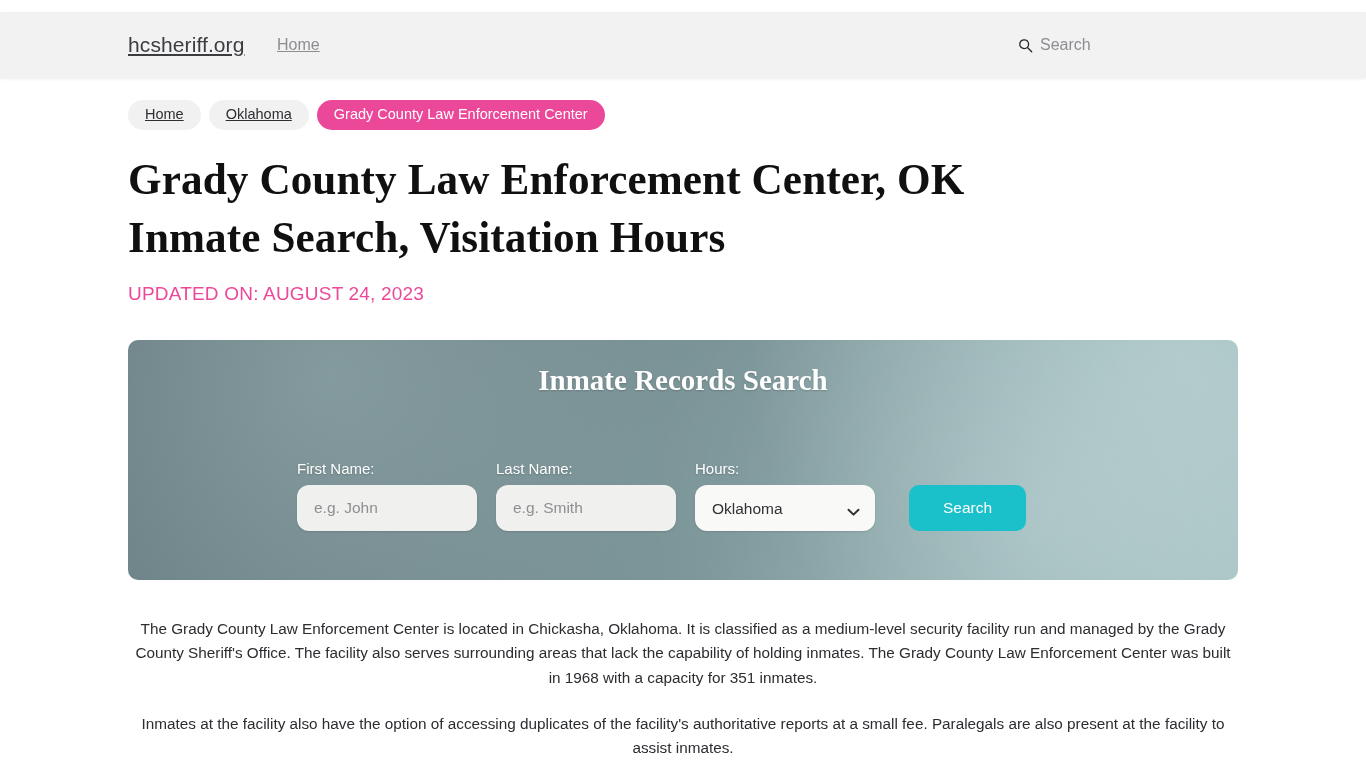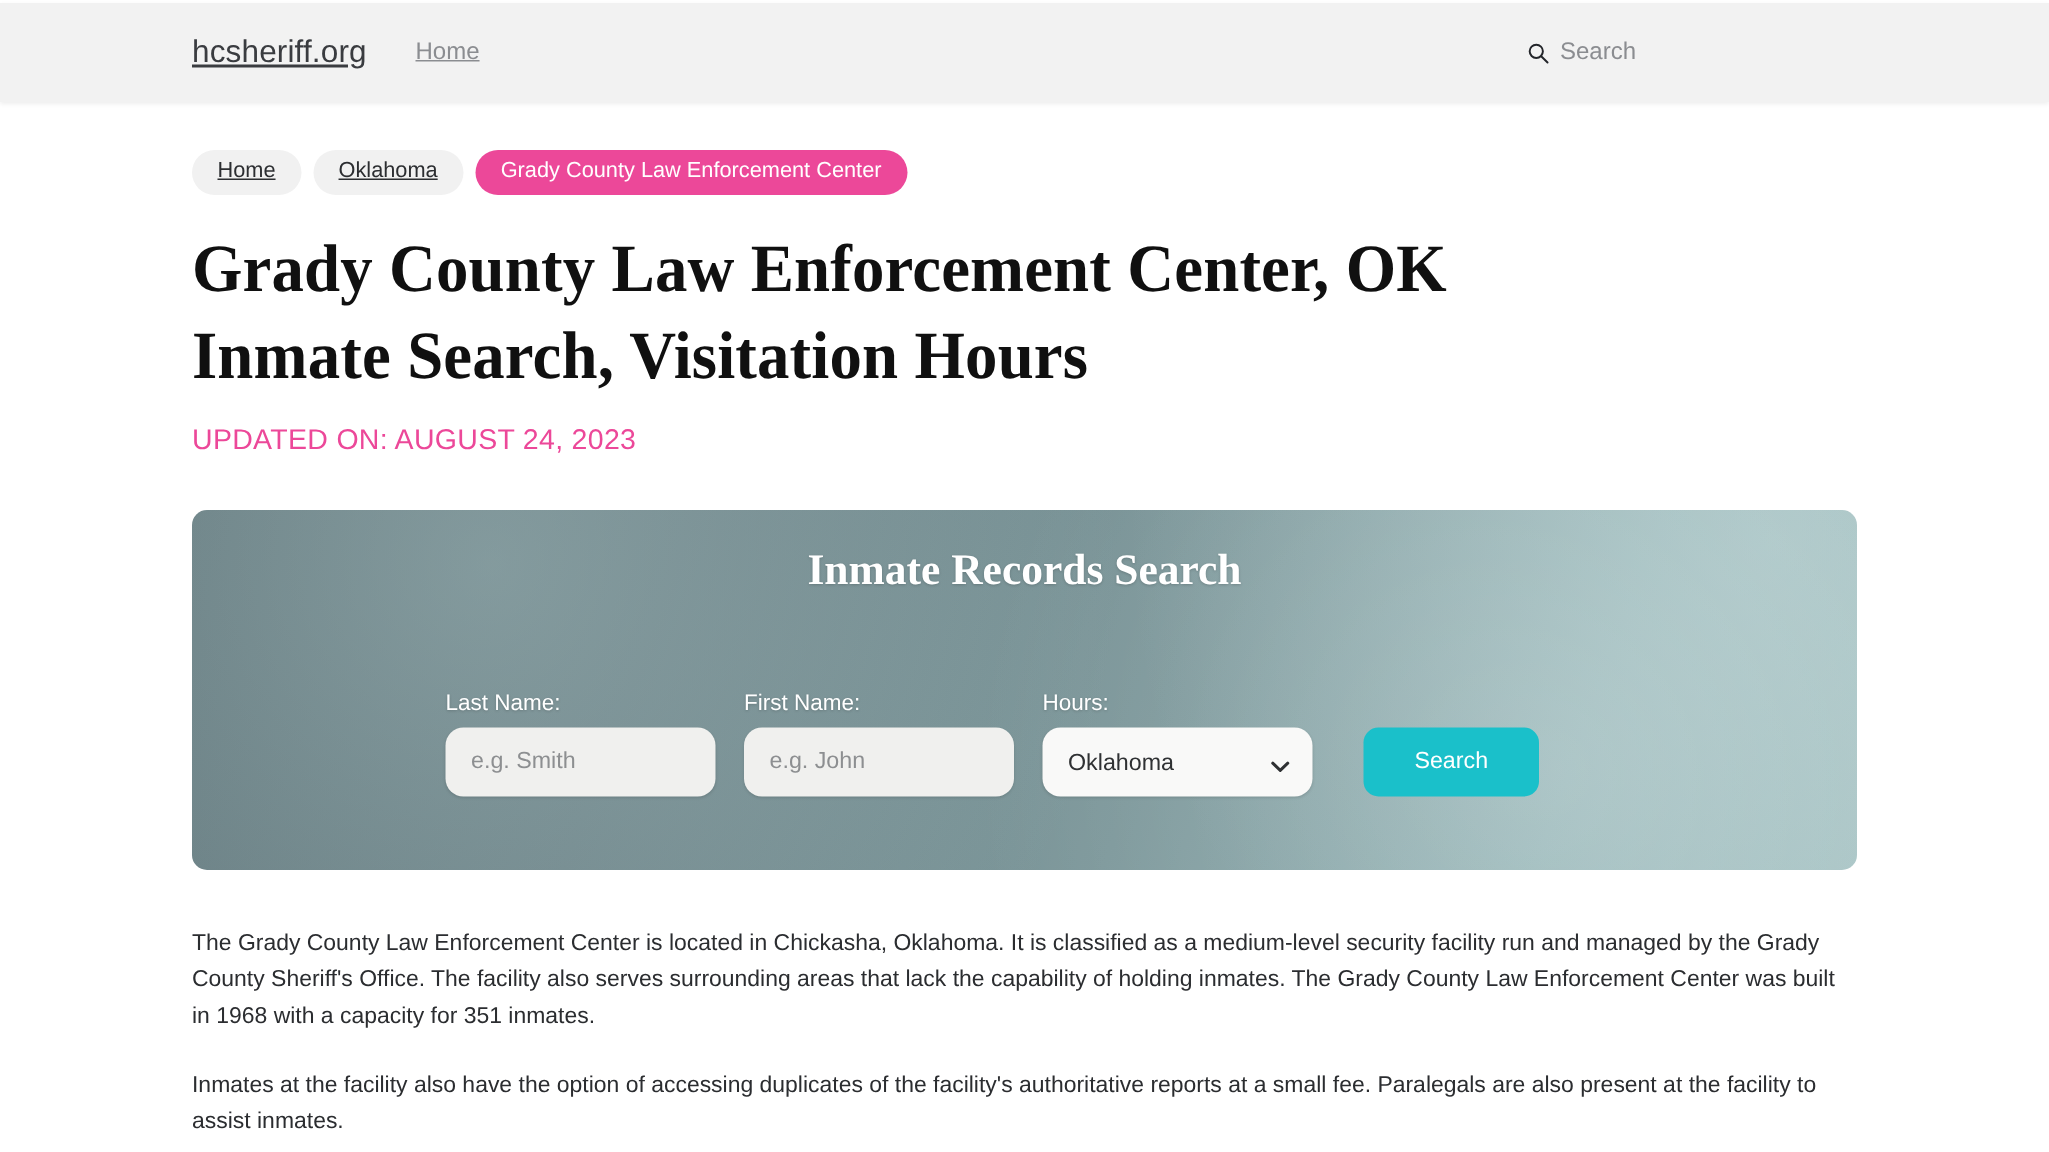--- a/index.html
+++ b/index.html
@@ -9,21 +9,21 @@
     width: 1366px;
     height: 768px;
     overflow: hidden;
     background: #ffffff;
     font-family: "Liberation Sans", sans-serif;
   }
 
   
   .topbar {
     position: absolute;
-    top: 2px; left: 0;
+    top: 12px; left: 0;
     width: 1366px;
     height: 66px;
     background: #f2f2f2;
     box-shadow: 0 1px 3px rgba(0,0,0,0.07);
     display: flex;
     align-items: center;
   }
   .brand {
     position: absolute;
     left: 128px;
@@ -211,20 +211,21 @@
     position: absolute;
     top: 617px;
     left: 128px;
     width: 1110px;
   }
   .body-copy p {
     margin: 0 0 22px 0;
     font-size: 15.3px;
     line-height: 24.3px;
     color: #2b2d30;
+    text-align: center;
   }
 </style>
 </head>
 <body>
 
 <div class="topbar">
   <a class="brand" href="#">hcsheriff.org</a>
   <a class="nav-home" href="#">Home</a>
 
   <div class="search-wrap">
@@ -245,27 +246,27 @@
 </nav>
 
 <h1 class="page-title">Grady County Law Enforcement Center, OK Inmate Search, Visitation Hours</h1>
 <div class="updated">UPDATED ON: AUGUST 24, 2023</div>
 
 <section class="search-card">
   <h2 class="card-title">Inmate Records Search</h2>
 
   <form class="form-row">
     <div class="field">
+      <label class="field-label">First Name:</label>
+      <input class="text-input" type="text" placeholder="e.g. John" style="">
+    </div>
+
+    <div class="field">
       <label class="field-label">Last Name:</label>
       <input class="text-input" type="text" placeholder="e.g. Smith" style="">
-    </div>
-
-    <div class="field">
-      <label class="field-label">First Name:</label>
-      <input class="text-input" type="text" placeholder="e.g. John" style="">
     </div>
 
     <div class="field">
       <label class="field-label">Hours:</label>
       <div class="select-shell">
         <select class="state-select">
           <option>Oklahoma</option>
         </select>
         <span class="select-chevron">
           <svg width="13" height="9" viewBox="0 0 13 9" fill="none" stroke="#2f3133" stroke-width="2">

